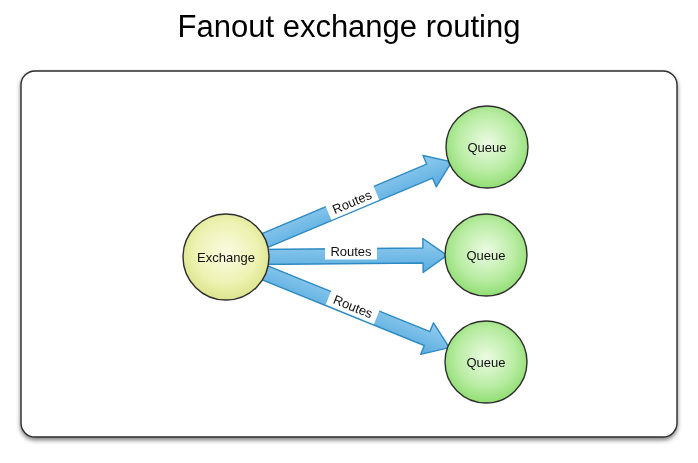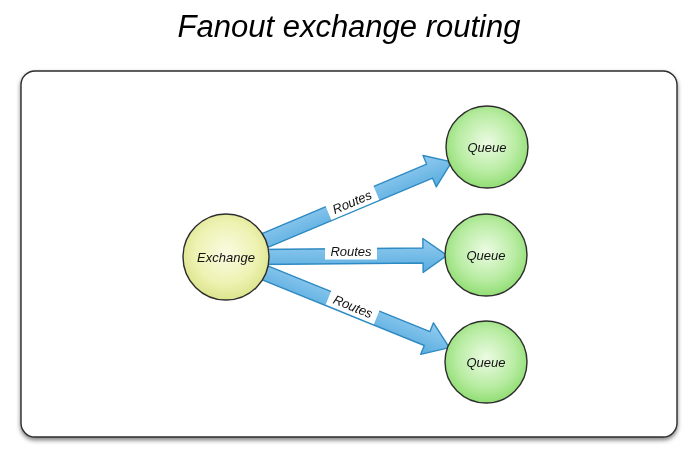--- a/index.html
+++ b/index.html
@@ -6,21 +6,20 @@
     margin: 0;
     padding: 0;
     background: #ffffff;
   }
   .page {
     position: relative;
     width: 698px;
     height: 463px;
     overflow: hidden;
     font-family: "Liberation Sans", "DejaVu Sans", sans-serif;
-    font-style: italic;
   }
   .title {
     position: relative;
     z-index: 1;
     margin: 0;
     padding-top: 9px;
     width: 100%;
     text-align: center;
     font-size: 31px;
     line-height: 36px;

